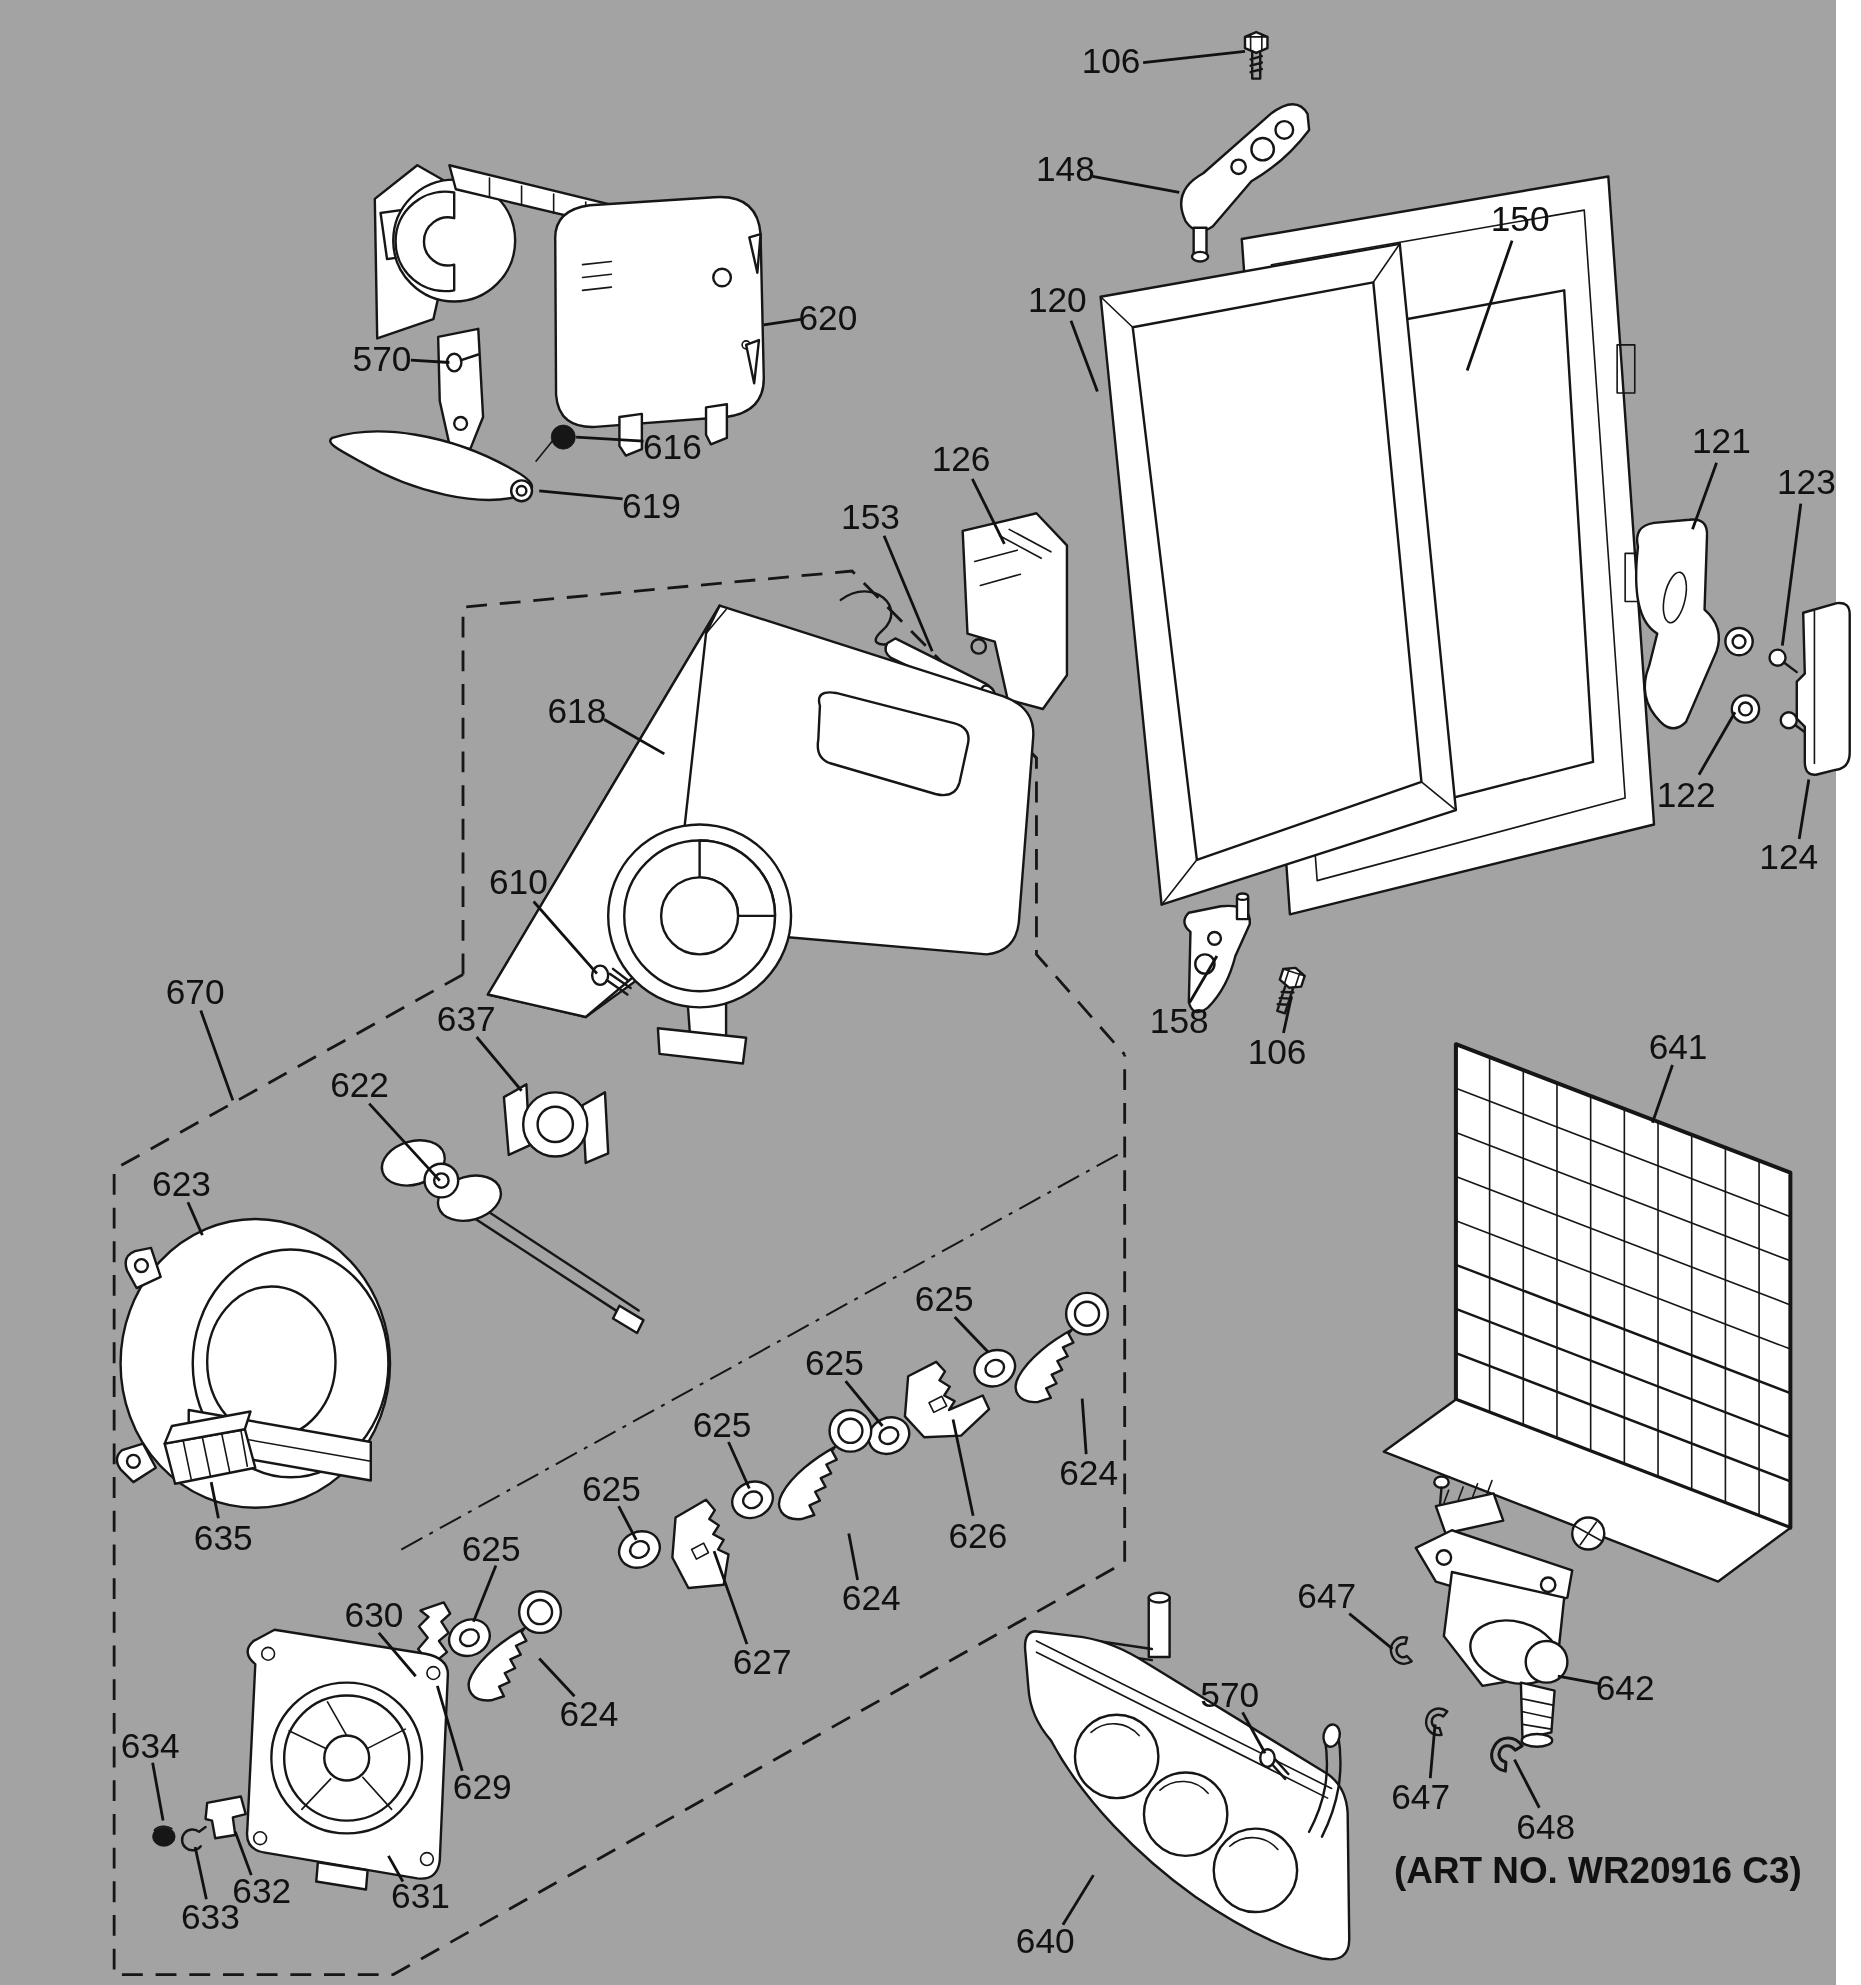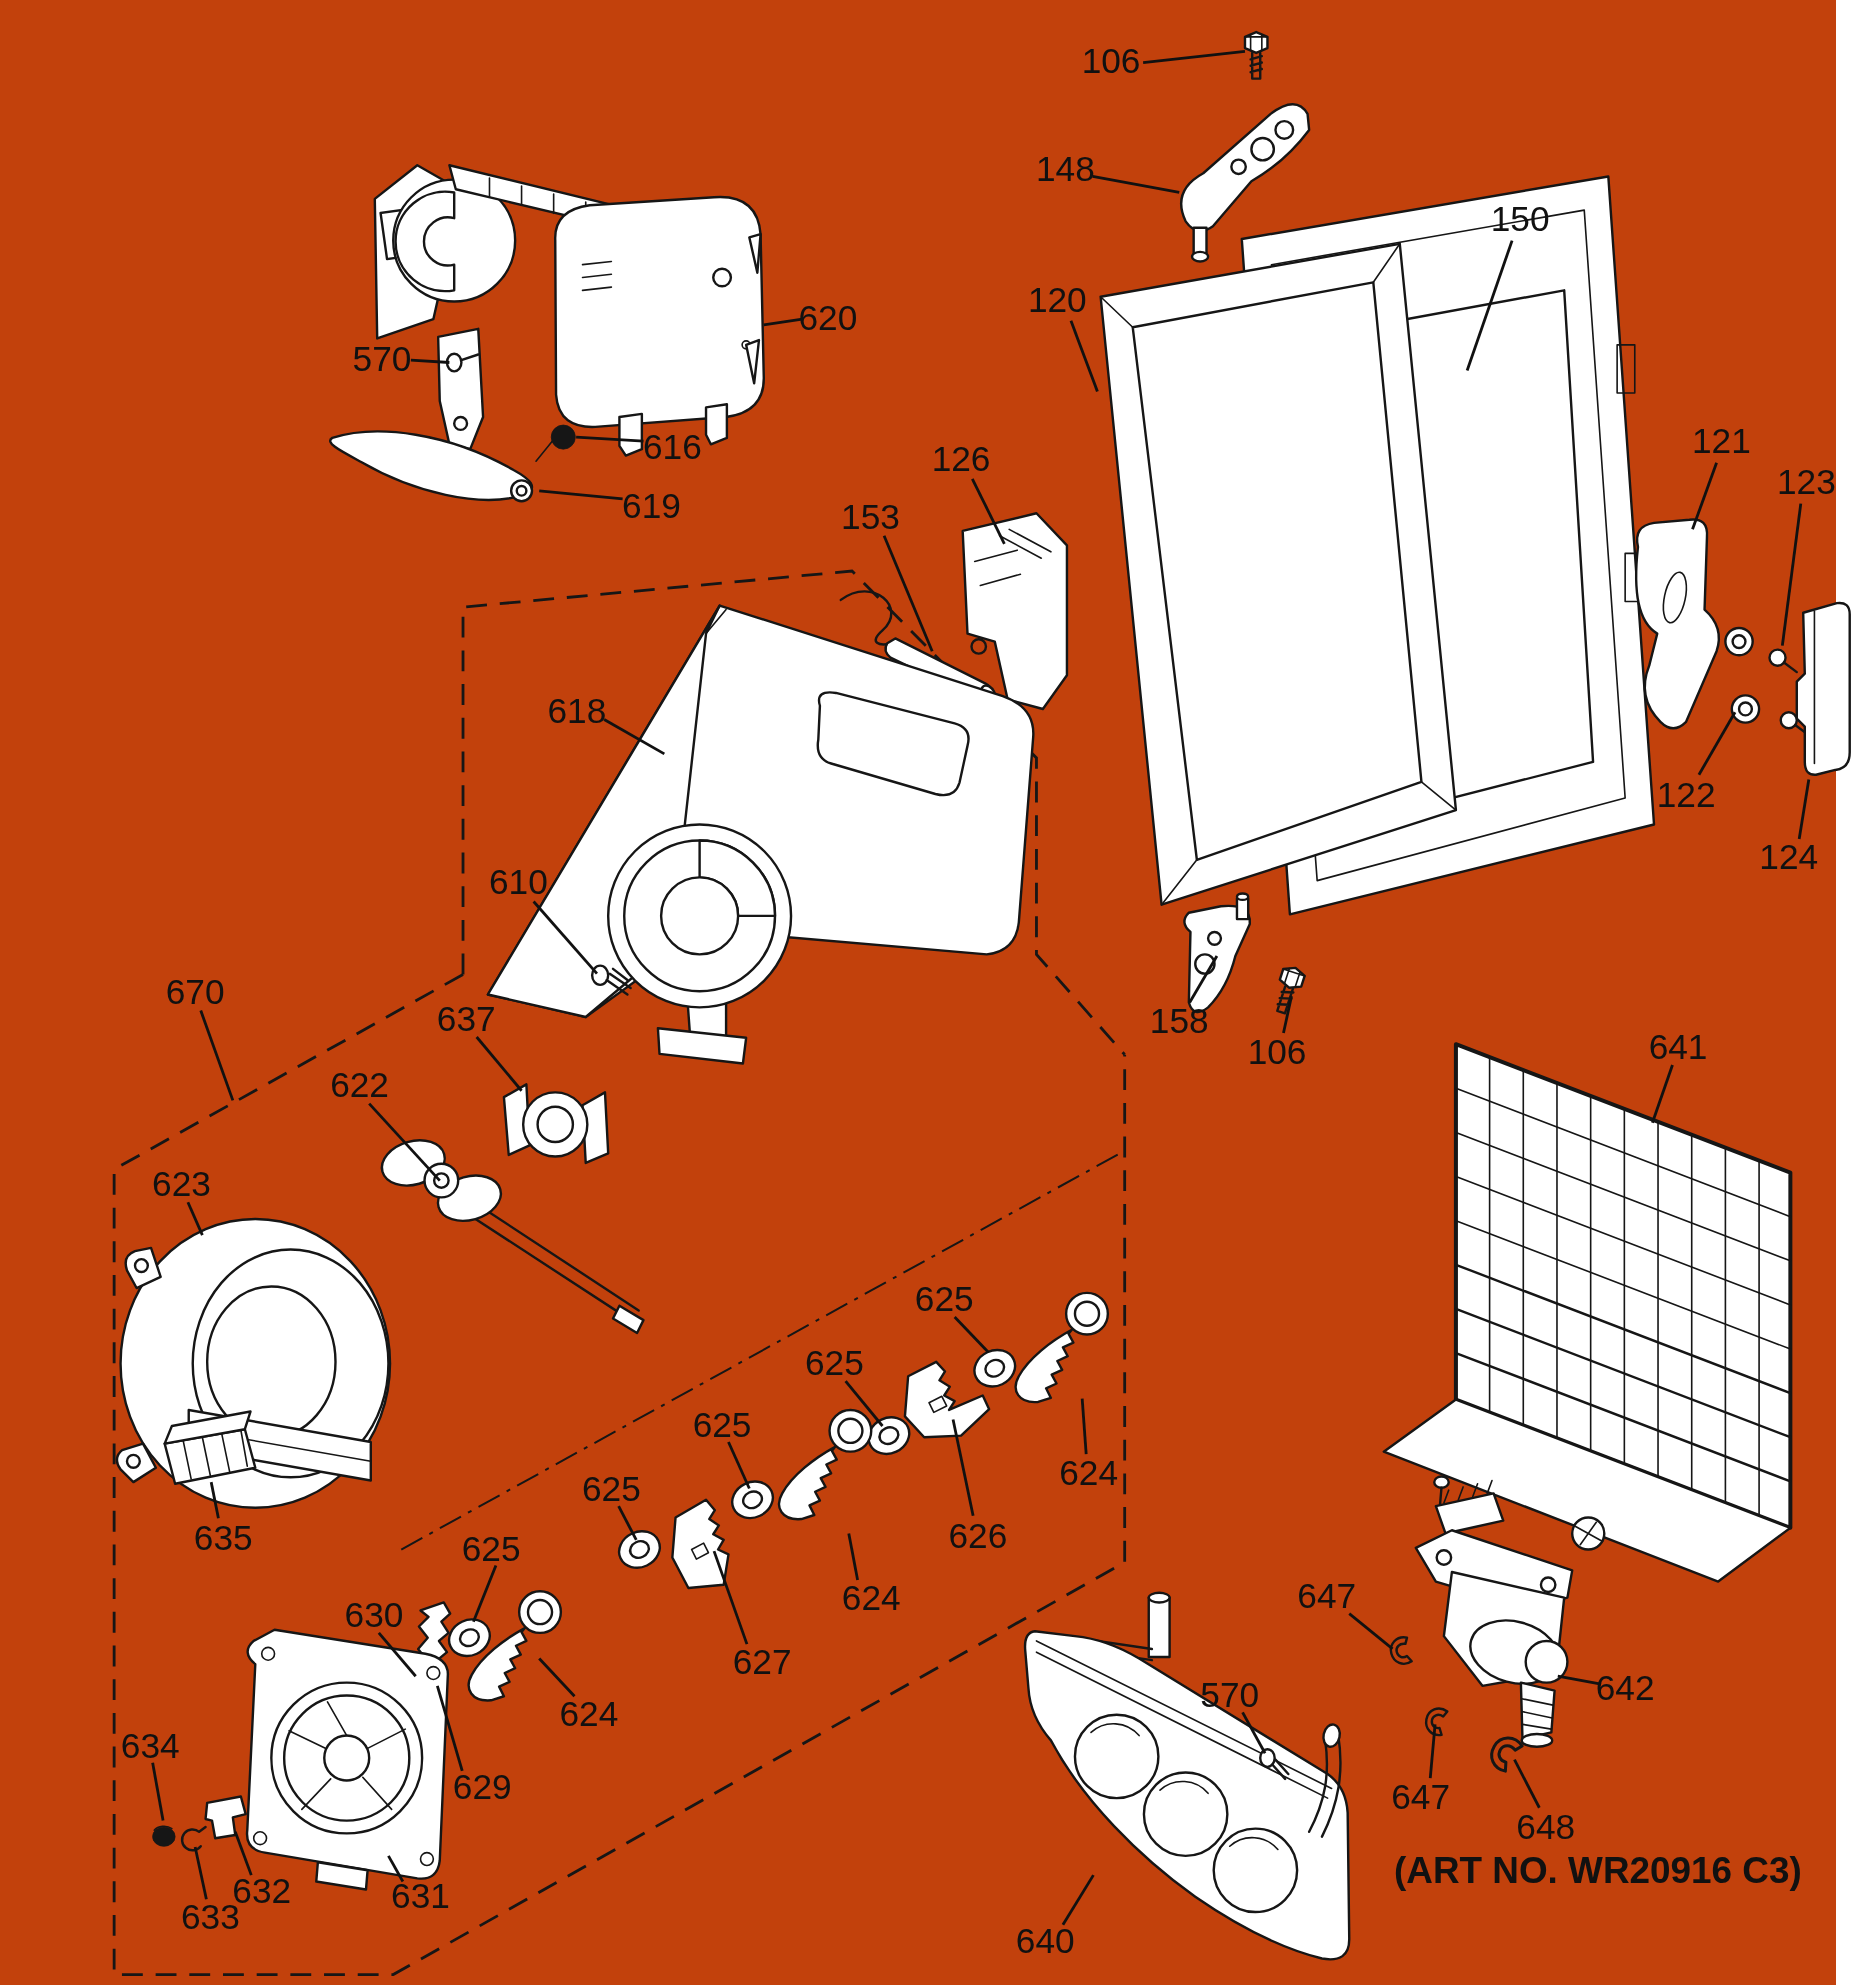--- a/index.html
+++ b/index.html
@@ -1,16 +1,16 @@
 <!DOCTYPE html>
 <html style="font-size:13px"><head>
 <meta charset="utf-8">
 <style>
   html,body{margin:0;padding:0;background:#fff;}
-  .stage{width:1836px;height:1985px;position:relative;background:#c2410c;}
+  .stage{width:1836px;height:1985px;position:relative;background:#a3a3a3;}
   svg{display:block;}
   .part{fill:none;stroke:#161616;stroke-width:3;stroke-linejoin:round;stroke-linecap:round;}
   .partw{fill:#ffffff;stroke:#161616;stroke-width:3;stroke-linejoin:round;stroke-linecap:round;}
   .thin{stroke-width:2;}
   .thick{stroke-width:5;}
   .dashed{fill:none;stroke:#161616;stroke-width:3.5;stroke-dasharray:26 16;}
   .axis{fill:none;stroke:#161616;stroke-width:2.5;stroke-dasharray:30 10 5 10;}
   .leader{stroke:#111;stroke-width:3.5;}
   .callout{font:44px "Liberation Sans", sans-serif;fill:#111;text-anchor:middle;}
   .artno{font:bold 46px "Liberation Sans", sans-serif;fill:#111;text-anchor:middle;}

